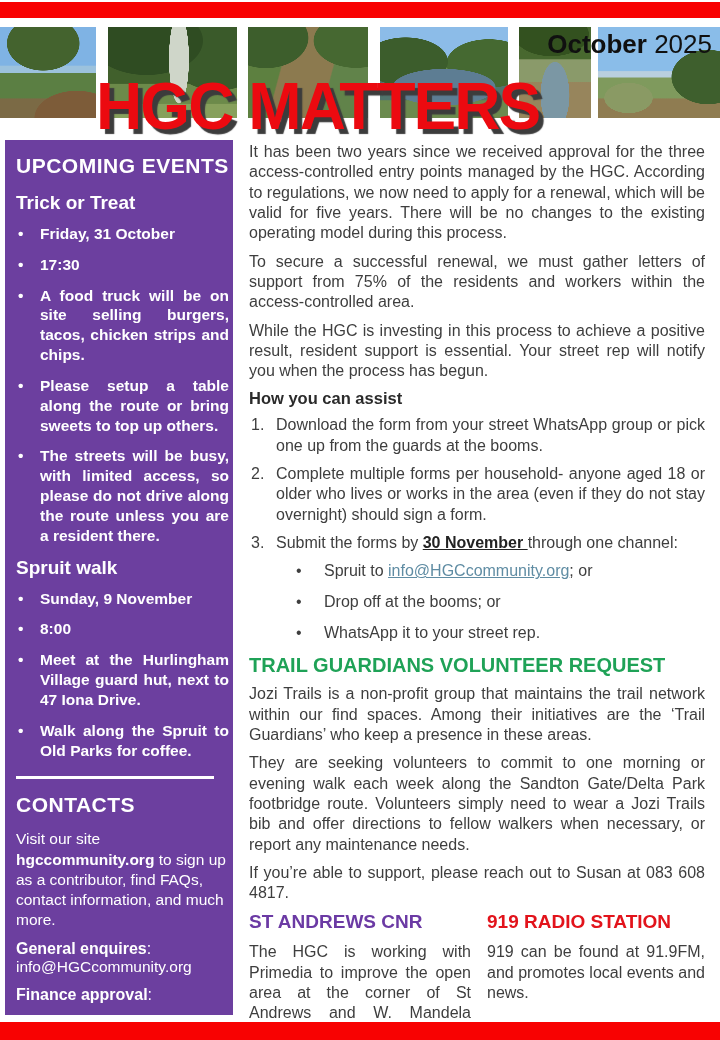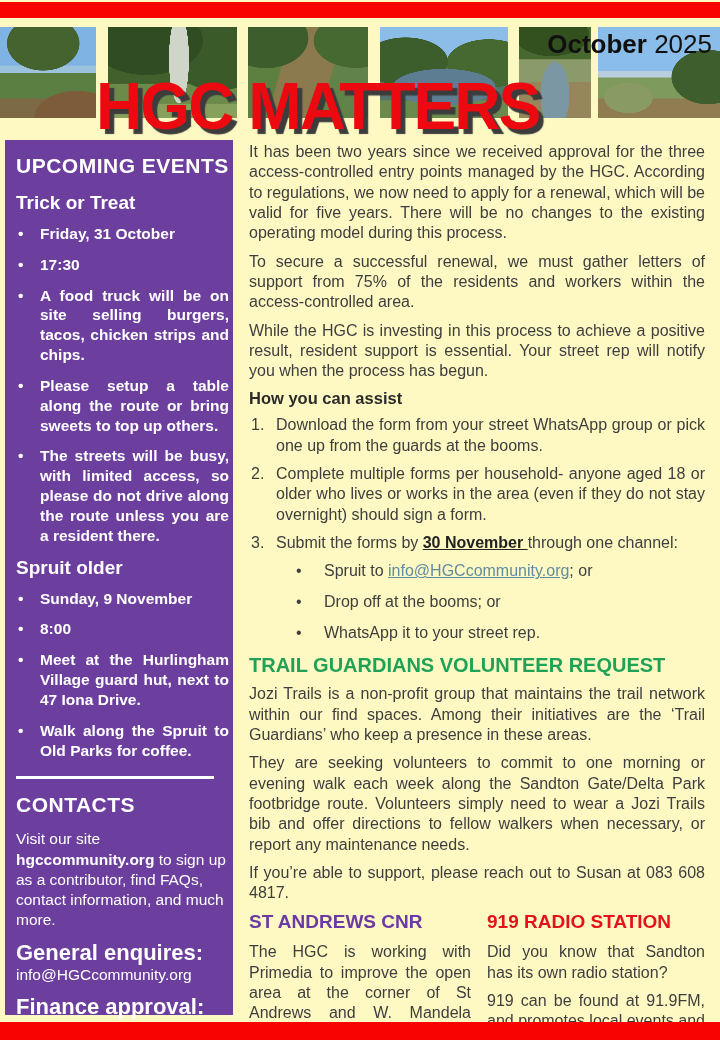--- a/index.html
+++ b/index.html
@@ -2,21 +2,21 @@
 <html style="--red: #f80202; --title-red: #ec0a10; --title-shadow: #3c3c3c; --purple: #6c3f9f; --heading-purple: #6b3aa4; --green: #1fa257; --heading-red: #e2131b; --body: #3e3e3e; --link: #5f8ca3;"><head>
 <meta charset="utf-8">
 <style>
   :root{
     --red:#f80202; --title-red:#ec0a10; --title-shadow:#3c3c3c;
     --purple:#6c3f9f; --heading-purple:#6b3aa4; --green:#1fa257;
     --heading-red:#e2131b; --body:#3e3e3e; --link:#5f8ca3; --white:#ffffff;
   }
   *{margin:0;padding:0;box-sizing:border-box;}
   html,body{background:#888;}
-  .page{position:relative;width:720px;height:1040px;background:#fef9c3;margin:0 auto;
+  .page{position:relative;width:720px;height:1040px;background:#ffffff;margin:0 auto;
     font-family:"Liberation Sans",sans-serif;color:var(--body);overflow:hidden;}
   
   .top-bar{position:absolute;top:2px;left:0;width:720px;height:16px;background:var(--red);}
   .bottom-bar{position:absolute;bottom:0;left:0;width:720px;height:18px;background:var(--red);}
   
   .photo-strip{position:absolute;top:27px;left:0;width:720px;height:91px;display:flex;}
   .photo{height:91px;}
   .g1{width:12px}.g2{width:11px}.g3{width:12px}.g4{width:11px}.g5{width:7px}
   .p1{width:96px;background:
       radial-gradient(70px 45px at 80% 100%, #7d5c39 0 60%, rgba(0,0,0,0) 61%),
@@ -58,21 +58,21 @@
     padding:12px 4px 10px 11px;height:875px;}
   .sb-h1{font-size:21px;font-weight:bold;letter-spacing:.5px;margin:2px 0 14px 0;}
   .event-title{font-size:19px;font-weight:bold;margin:10px 0 10px 0;}
   .sb-ul{list-style:none;}
   .sb-ul li{position:relative;padding-left:24px;margin-bottom:11px;font-size:15.5px;
     line-height:1.28;text-align:justify;font-weight:bold;}
   .sb-ul li::before{content:"•";position:absolute;left:2px;top:0;}
   .sb-divider{height:3px;background:#fff;margin:16px 0 14px 0;width:198px;}
   .contacts-h{font-size:21px;font-weight:bold;letter-spacing:.5px;margin:4px 0 12px 0;}
   .sb-p{font-size:15.5px;line-height:1.3;margin-bottom:10px;}
-  .sb-label{font-size:22px;font-weight:bold;margin-top:9px;}
+  .sb-label{font-size:16px;font-weight:normal;margin-top:9px;}
   .sb-email{font-size:15.5px;margin-bottom:10px;}
   
   .main{flex:1;padding-top:2px;}
   .art-h{font-size:19px;font-weight:bold;margin-bottom:7px;}
   .h-purple{color:var(--heading-purple);}
   .h-green{color:var(--green);font-size:20px;margin-top:0;}
   .h-red{color:var(--heading-red);}
   .main p{font-size:16px;line-height:1.27;text-align:justify;margin-bottom:8px;}
   .sub-h{font-size:16.5px;font-weight:bold;color:#2b2b2b;margin:2px 0 7px 0;}
   ol.steps{list-style:none;counter-reset:step;margin-bottom:2px;}
@@ -121,21 +121,21 @@
 
       <div class="event-title">Trick or Treat</div>
       <ul class="sb-ul">
         <li>Friday, 31 October</li>
         <li>17:30</li>
         <li>A food truck will be on site selling burgers, tacos, chicken strips and chips.</li>
         <li>Please setup a table along the route or bring sweets to top up others.</li>
         <li>The streets will be busy, with limited access, so please do not drive along the route unless you are a resident there.</li>
       </ul>
 
-      <div class="event-title">Spruit older</div>
+      <div class="event-title">Spruit walk</div>
       <ul class="sb-ul">
         <li>Sunday, 9 November</li>
         <li>8:00</li>
         <li>Meet at the Hurlingham Village guard hut, next to 47 Iona Drive.</li>
         <li>Walk along the Spruit to Old Parks for coffee.</li>
       </ul>
 
       <div class="sb-divider"></div>
 
       <div class="contacts-h">CONTACTS</div>
@@ -172,21 +172,20 @@
       <p>They are seeking volunteers to commit to one morning or evening walk each week along the Sandton Gate/Delta Park footbridge route. Volunteers simply need to wear a Jozi Trails bib and offer directions to fellow walkers when necessary, or report any maintenance needs.</p>
       <p>If you’re able to support, please reach out to Susan at 083 608 4817.</p>
 
       <div class="two-col">
         <div class="col-l">
           <div class="art-h h-purple">ST ANDREWS CNR</div>
           <p>The HGC is working with Primedia to improve the open area at the corner of St Andrews and W. Mandela Drive.</p>
         </div>
         <div class="col-r">
           <div class="art-h h-red">919 RADIO STATION</div>
-          <p>Did you know that Sandton has its own radio station?</p>
           <p>919 can be found at 91.9FM, and promotes local events and news.</p>
         </div>
       </div>
 
     </div>
   </div>
 
   <div class="bottom-bar"></div>
 </div>
 

